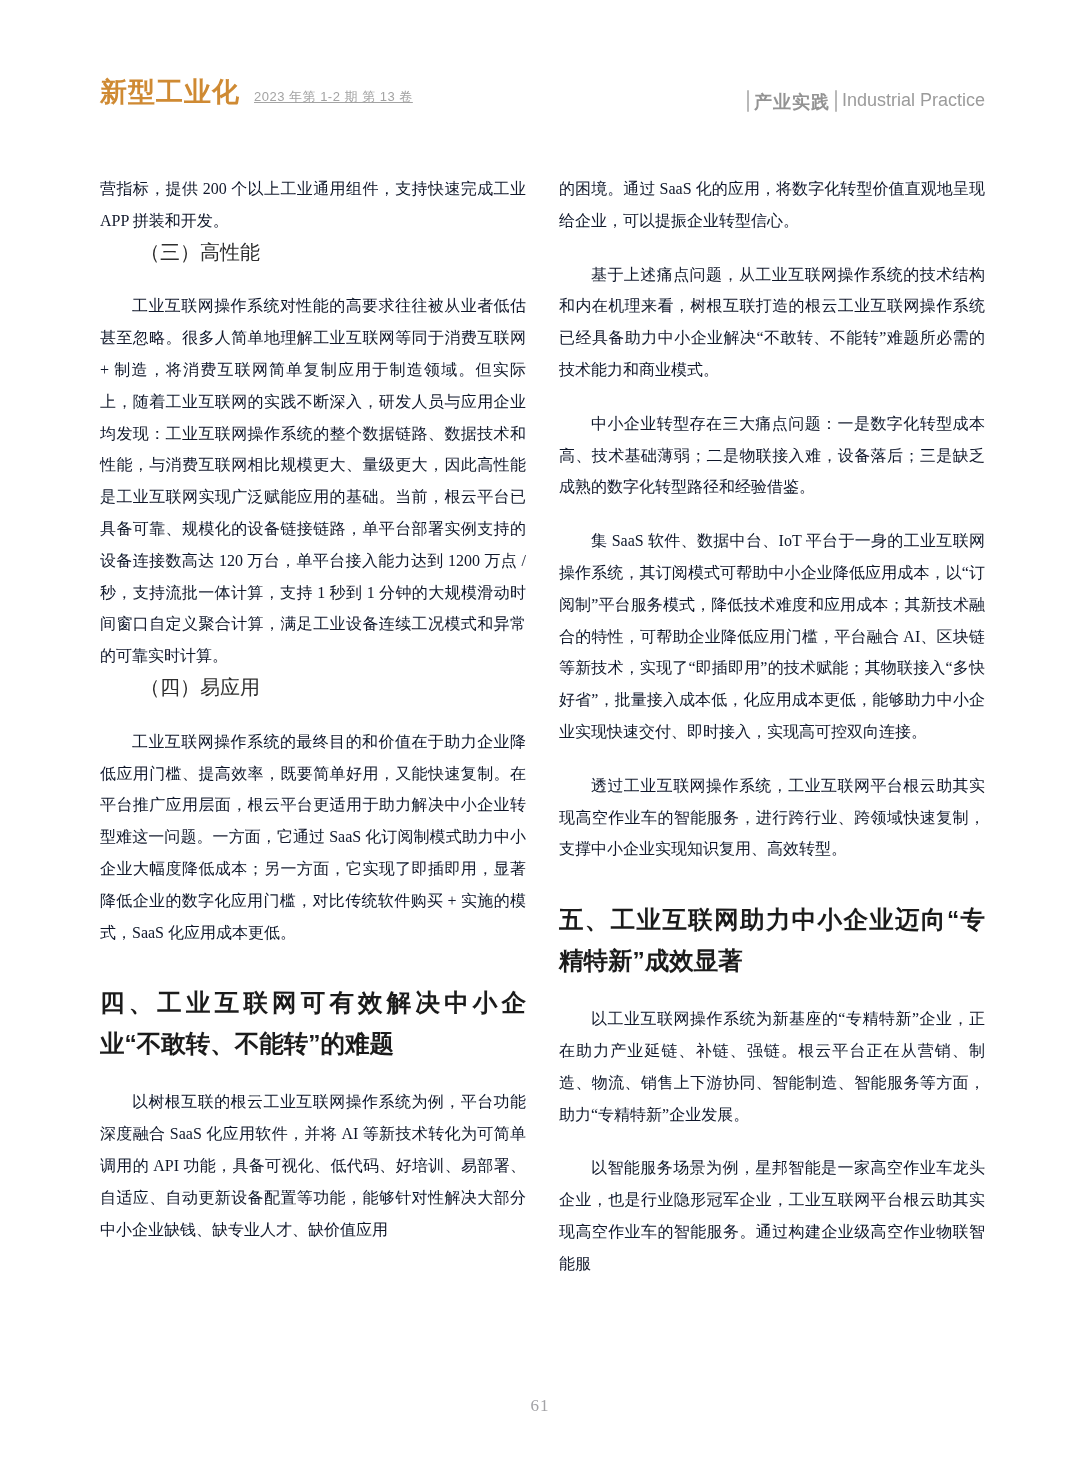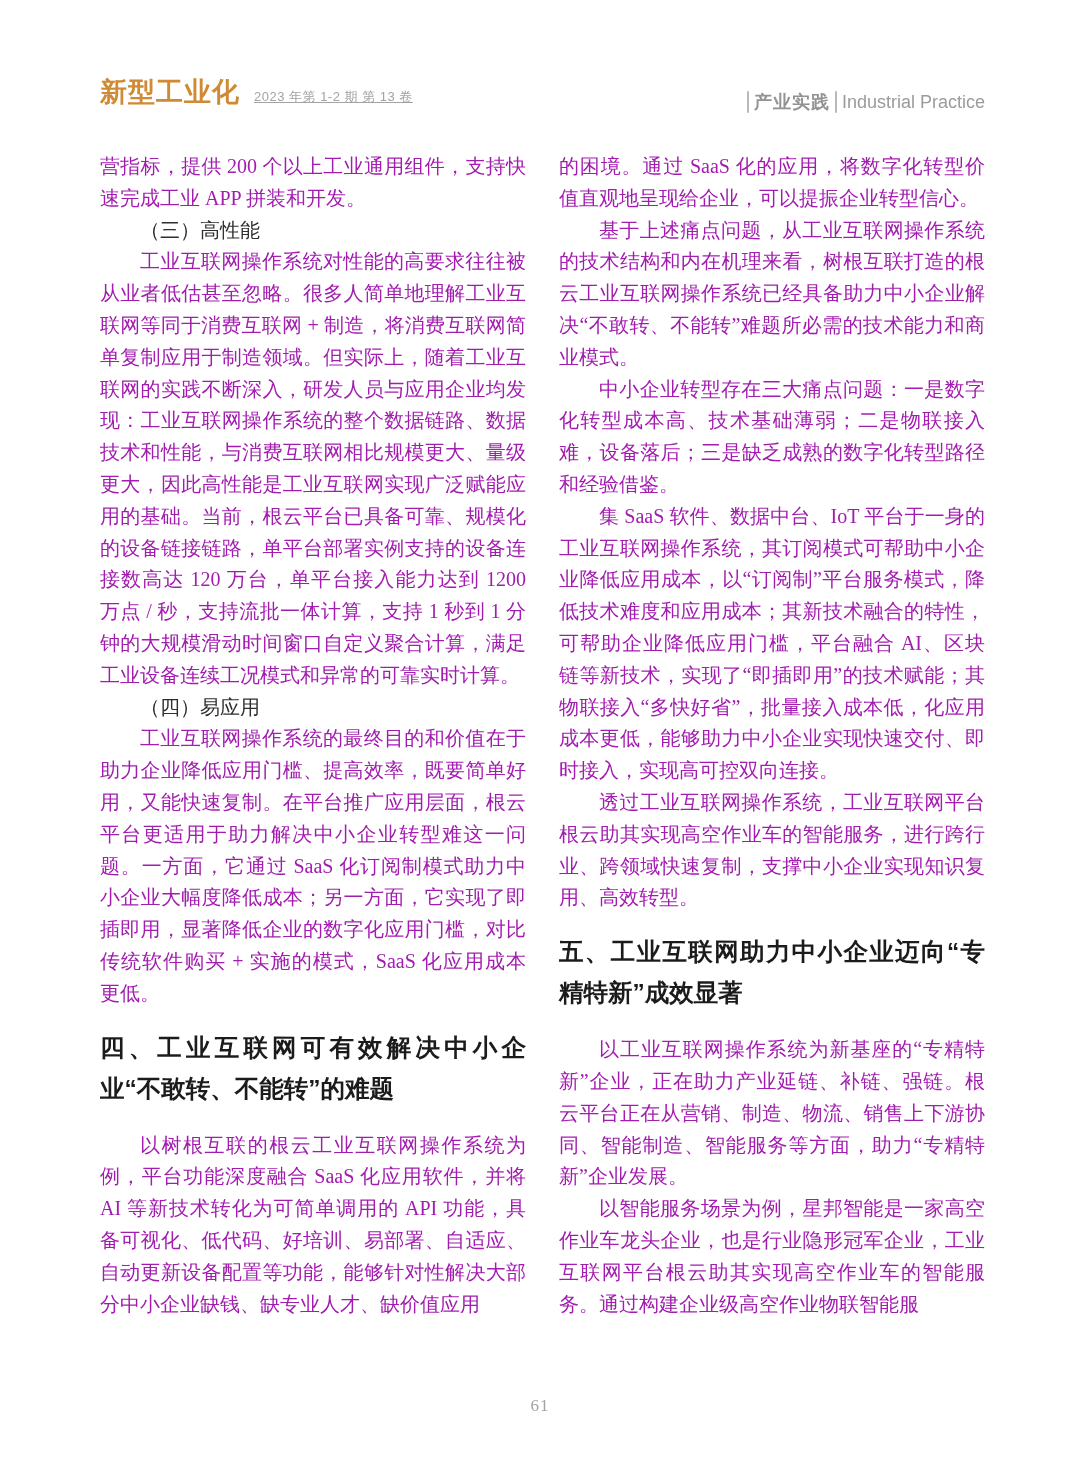--- a/index.html
+++ b/index.html
@@ -30,21 +30,21 @@
     letter-spacing: 1px;
     color: #cf8a33;
   }
   .issue-info {
     font-family: "Liberation Sans", "DejaVu Sans", sans-serif;
     font-size: 13px;
     color: #a3a3a3;
     letter-spacing: 0.5px;
     text-decoration: underline;
   }
-  .header-right { display: flex; align-items: center; gap: 5px; margin-top: 20px; }
+  .header-right { display: flex; gap: 5px; margin-top: 20px; }
   .header-divider {
     width: 0;
     height: 22px;
     border-left: 2px solid #b9b9b9;
   }
   .column-cn {
     font-family: "Liberation Sans", "DejaVu Sans", sans-serif;
     font-weight: 700;
     font-size: 18px;
     color: #939393;
@@ -56,41 +56,42 @@
     color: #9b9b9b;
   }
   
   .columns {
     display: flex;
     gap: 33px;
     margin-top: 41px;
   }
   .col { width: 426px; }
   .body-p {
-    font-size: 20px;
+    font-size: 16px;
     line-height: 31.8px;
     text-align: justify;
     text-indent: 2em;
-    color: #a21caf;
+    color: #0f172a;
+    margin-top: 22px;
   }
   .no-indent { text-indent: 0; }
   .subhead {
     font-size: 20px;
     line-height: 31.8px;
     text-indent: 2em;
     color: #2e2e2e;
   }
   .section-heading {
     font-family: "Liberation Sans", "DejaVu Sans", sans-serif;
     font-weight: 700;
     font-size: 24.5px;
     line-height: 41px;
     color: #1b1b1b;
     text-align: justify;
-    margin-top: 17px;
+    margin-top: 34px;
     margin-bottom: 21px;
   }
   
   .footer {
     position: absolute;
     left: 0;
     bottom: 50px;
     width: 100%;
     text-align: center;
   }

